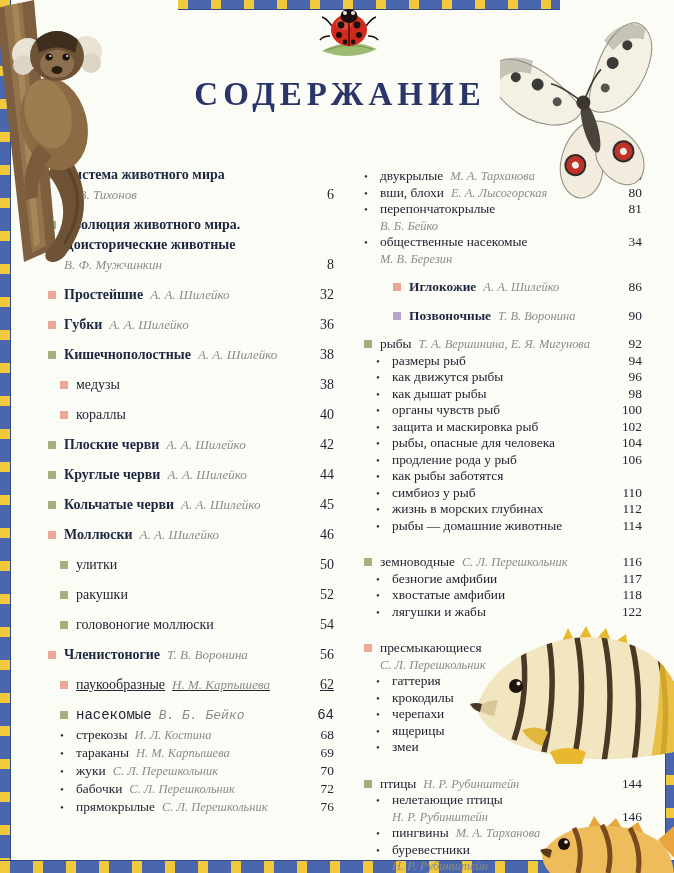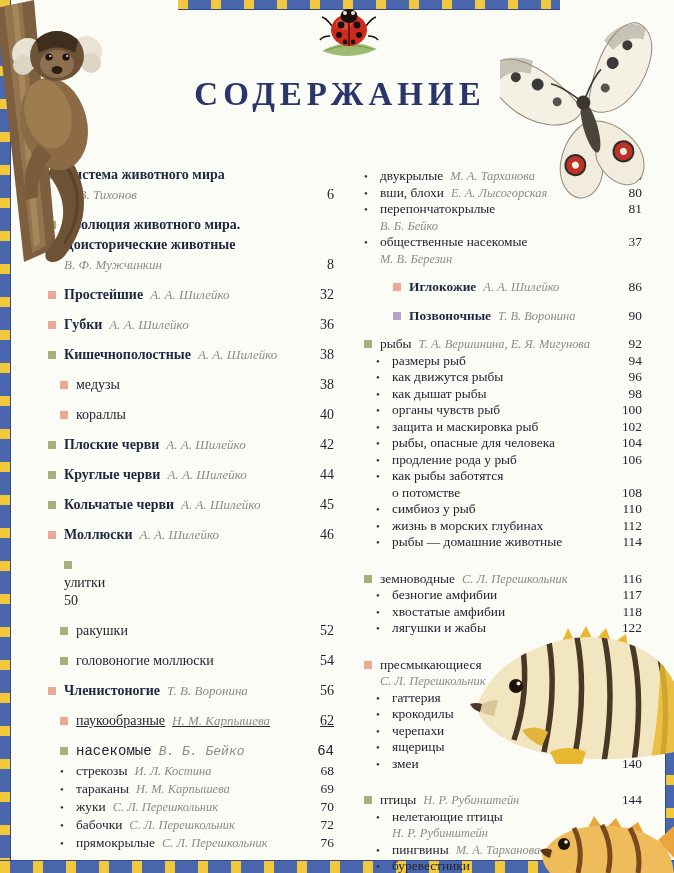--- a/index.html
+++ b/index.html
@@ -144,21 +144,21 @@
         <span class="fill"></span>
         <span class="pg">45</span>
       </div>
       <div class="row rm">
         <span class="mk"><span class="sq" style="background: var(--marker-salmon);"></span></span>
         <span class="t b">Моллюски</span>
         <span class="a">А. А. Шилейко</span>
         <span class="fill"></span>
         <span class="pg">46</span>
       </div>
-      <div class="row rm" style="padding-left: 12px; flex-direction: column;">
+      <div class="row rm" style="padding-left: 12px;">
         <span class="mk"><span class="sq" style="background: var(--marker-green);"></span></span>
         <span class="t">улитки</span>
         <span class="fill"></span>
         <span class="pg">50</span>
       </div>
       <div class="row rm" style="padding-left: 12px;">
         <span class="mk"><span class="sq" style="background: var(--marker-green);"></span></span>
         <span class="t">ракушки</span>
         <span class="fill"></span>
         <span class="pg">52</span>
@@ -249,21 +249,21 @@
       </div>
       <div class="row" style="padding-left: 12px;">
         <span class="mk"></span>
         <span class="a solo">В. Б. Бейко</span>
         <span class="fill"></span>
       </div>
       <div class="row" style="padding-left: 12px;">
         <span class="mk"><span class="dt">•</span></span>
         <span class="t">общественные насекомые</span>
         <span class="fill"></span>
-        <span class="pg">37</span>
+        <span class="pg">34</span>
       </div>
       <div class="row" style="padding-left: 12px;">
         <span class="mk"></span>
         <span class="a solo">М. В. Березин</span>
         <span class="fill"></span>
       </div>
       <div class="row gap2">
         <span class="mk"><span class="sq" style="background: var(--marker-salmon);"></span></span>
         <span class="t b">Иглокожие</span>
         <span class="a">А. А. Шилейко</span>
@@ -323,26 +323,20 @@
       <div class="row" style="padding-left: 24px;">
         <span class="mk"><span class="dt">•</span></span>
         <span class="t">продление рода у рыб</span>
         <span class="fill"></span>
         <span class="pg">106</span>
       </div>
       <div class="row" style="padding-left: 24px;">
         <span class="mk"><span class="dt">•</span></span>
         <span class="t">как рыбы заботятся</span>
         <span class="fill"></span>
-      </div>
-      <div class="row" style="padding-left: 24px;">
-        <span class="mk"></span>
-        <span class="t">о потомстве</span>
-        <span class="fill"></span>
-        <span class="pg">108</span>
       </div>
       <div class="row" style="padding-left: 24px;">
         <span class="mk"><span class="dt">•</span></span>
         <span class="t">симбиоз у рыб</span>
         <span class="fill"></span>
         <span class="pg">110</span>
       </div>
       <div class="row" style="padding-left: 24px;">
         <span class="mk"><span class="dt">•</span></span>
         <span class="t">жизнь в морских глубинах</span>

